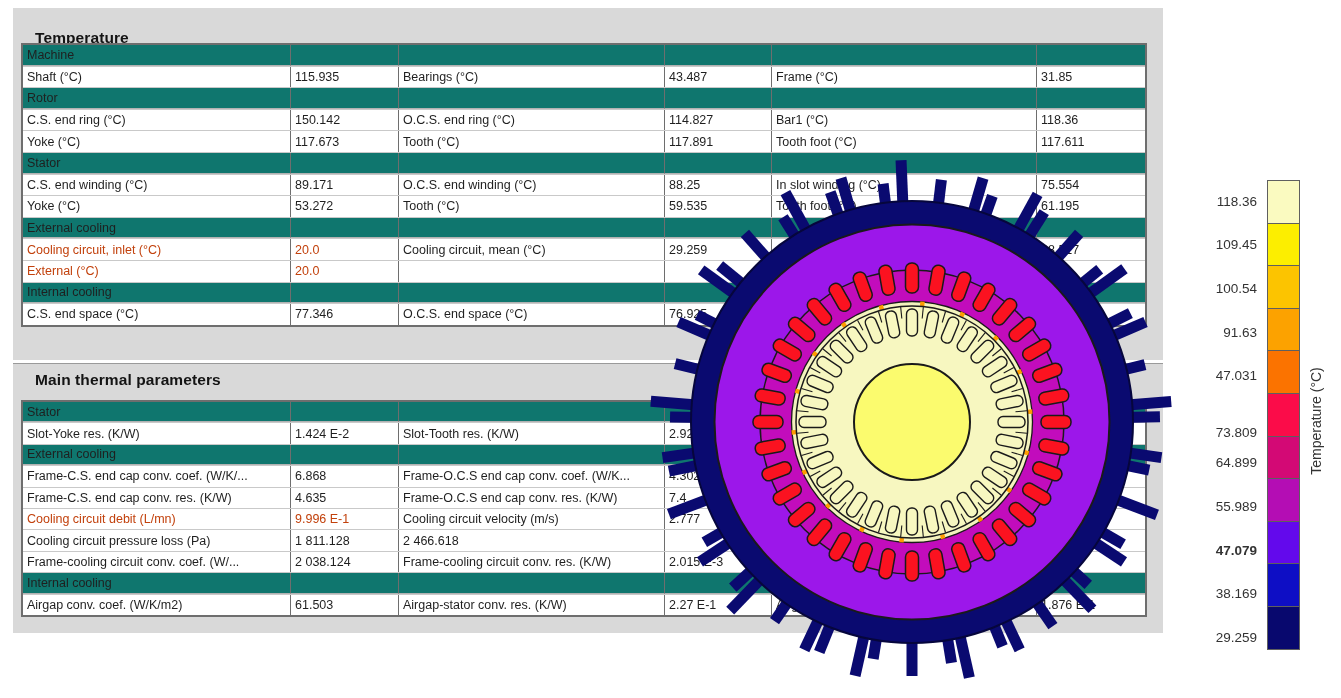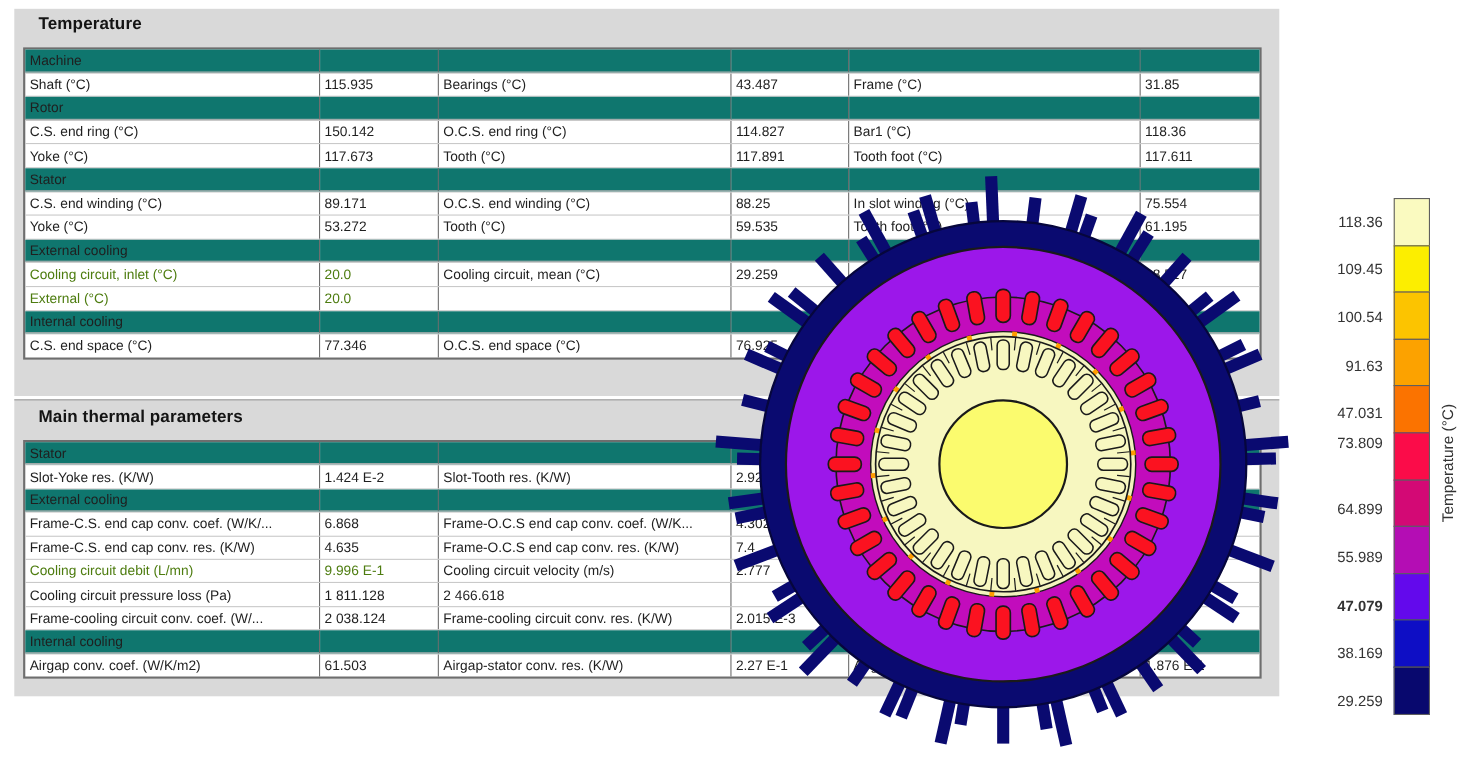--- a/index.html
+++ b/index.html
@@ -4,38 +4,38 @@
 <style>
   html,body{margin:0;padding:0}
   body{
     width:1341px;height:698px;position:relative;overflow:hidden;
     background:#ffffff;font-family:"Liberation Sans",sans-serif;
   }
   .panel{position:absolute;left:13px;width:1150px;background:#d9d9d9}
   #panel-top{top:8px;height:352px}
   #panel-bot{top:363px;height:269px;border-top:1px solid #9a9a9a}
   .sec-title{position:absolute;left:35px;font-size:15.5px;font-weight:bold;color:#141414;letter-spacing:.1px}
-  #title-temp{top:13px}
+  #title-temp{top:29px}
   #title-thermal{top:371px}
 
   .dtable{position:absolute;left:21px;background:#ffffff;border:2px solid #6e6e6e;z-index:2}
   #table-temp{top:43px}
   #table-thermal{top:400px}
   .trow{display:grid;grid-template-columns:268px 108px 266px 107px 265px 108px;border-bottom:1px solid #c9c9c9}
   #table-temp .trow{height:20.6px}
   #table-thermal .trow{height:20.4px}
   .trow:last-child{border-bottom:none}
   .cell{
     box-sizing:border-box;border-right:1px solid #6e6e6e;
     display:flex;align-items:center;padding-left:4px;
     font-size:12.5px;color:#1f1f1f;white-space:nowrap;overflow:hidden
   }
   .cell:last-child{border-right:none}
   .trow.section .cell{background:#0f766e;border-bottom:1px solid #b2b2b2}
-  .cell.blue{color:#4d7c0f}
+  .cell.blue{color:#c2410c}
 
   #motor{position:absolute;left:648px;top:158px;width:528px;height:528px;z-index:5}
 
   #colorbar{position:absolute;left:1267px;top:180px;width:33px;z-index:3}
   .cb-block{box-sizing:border-box;width:33px;height:43.6px;border:1px solid #5f5f5f;margin-top:-1px}
   .cb-block:first-child{margin-top:0}
   .cb-label{
     position:absolute;width:100px;left:1157px;text-align:right;
     font-size:13.5px;color:#333333;z-index:3
   }
@@ -433,18 +433,18 @@
     <div class="cb-block" style="background: rgb(14, 14, 197);"></div>
     <div class="cb-block" style="background: rgb(8, 8, 110);"></div>
   </div>
 <div id="cb-axis">Temperature (°C)</div>
 
 <div class="cb-label" style="top: 193.8px;">118.36</div>
 <div class="cb-label" style="top: 237.4px;">109.45</div>
 <div class="cb-label" style="top: 281px;">100.54</div>
 <div class="cb-label" style="top: 324.6px; text-align: right;">91.63</div>
 <div class="cb-label" style="top: 368.2px;">47.031</div>
-<div class="cb-label" style="top: 395px; text-align: right;">73.809</div>
+<div class="cb-label" style="top: 425px; text-align: right;">73.809</div>
 <div class="cb-label" style="top: 455.4px;">64.899</div>
 <div class="cb-label" style="top: 499px;">55.989</div>
 <div class="cb-label" style="top: 542.6px; font-weight: bold;">47.079</div>
 <div class="cb-label" style="top: 586.2px;">38.169</div>
 <div class="cb-label" style="top: 629.8px;">29.259</div>
 
 </body></html>

